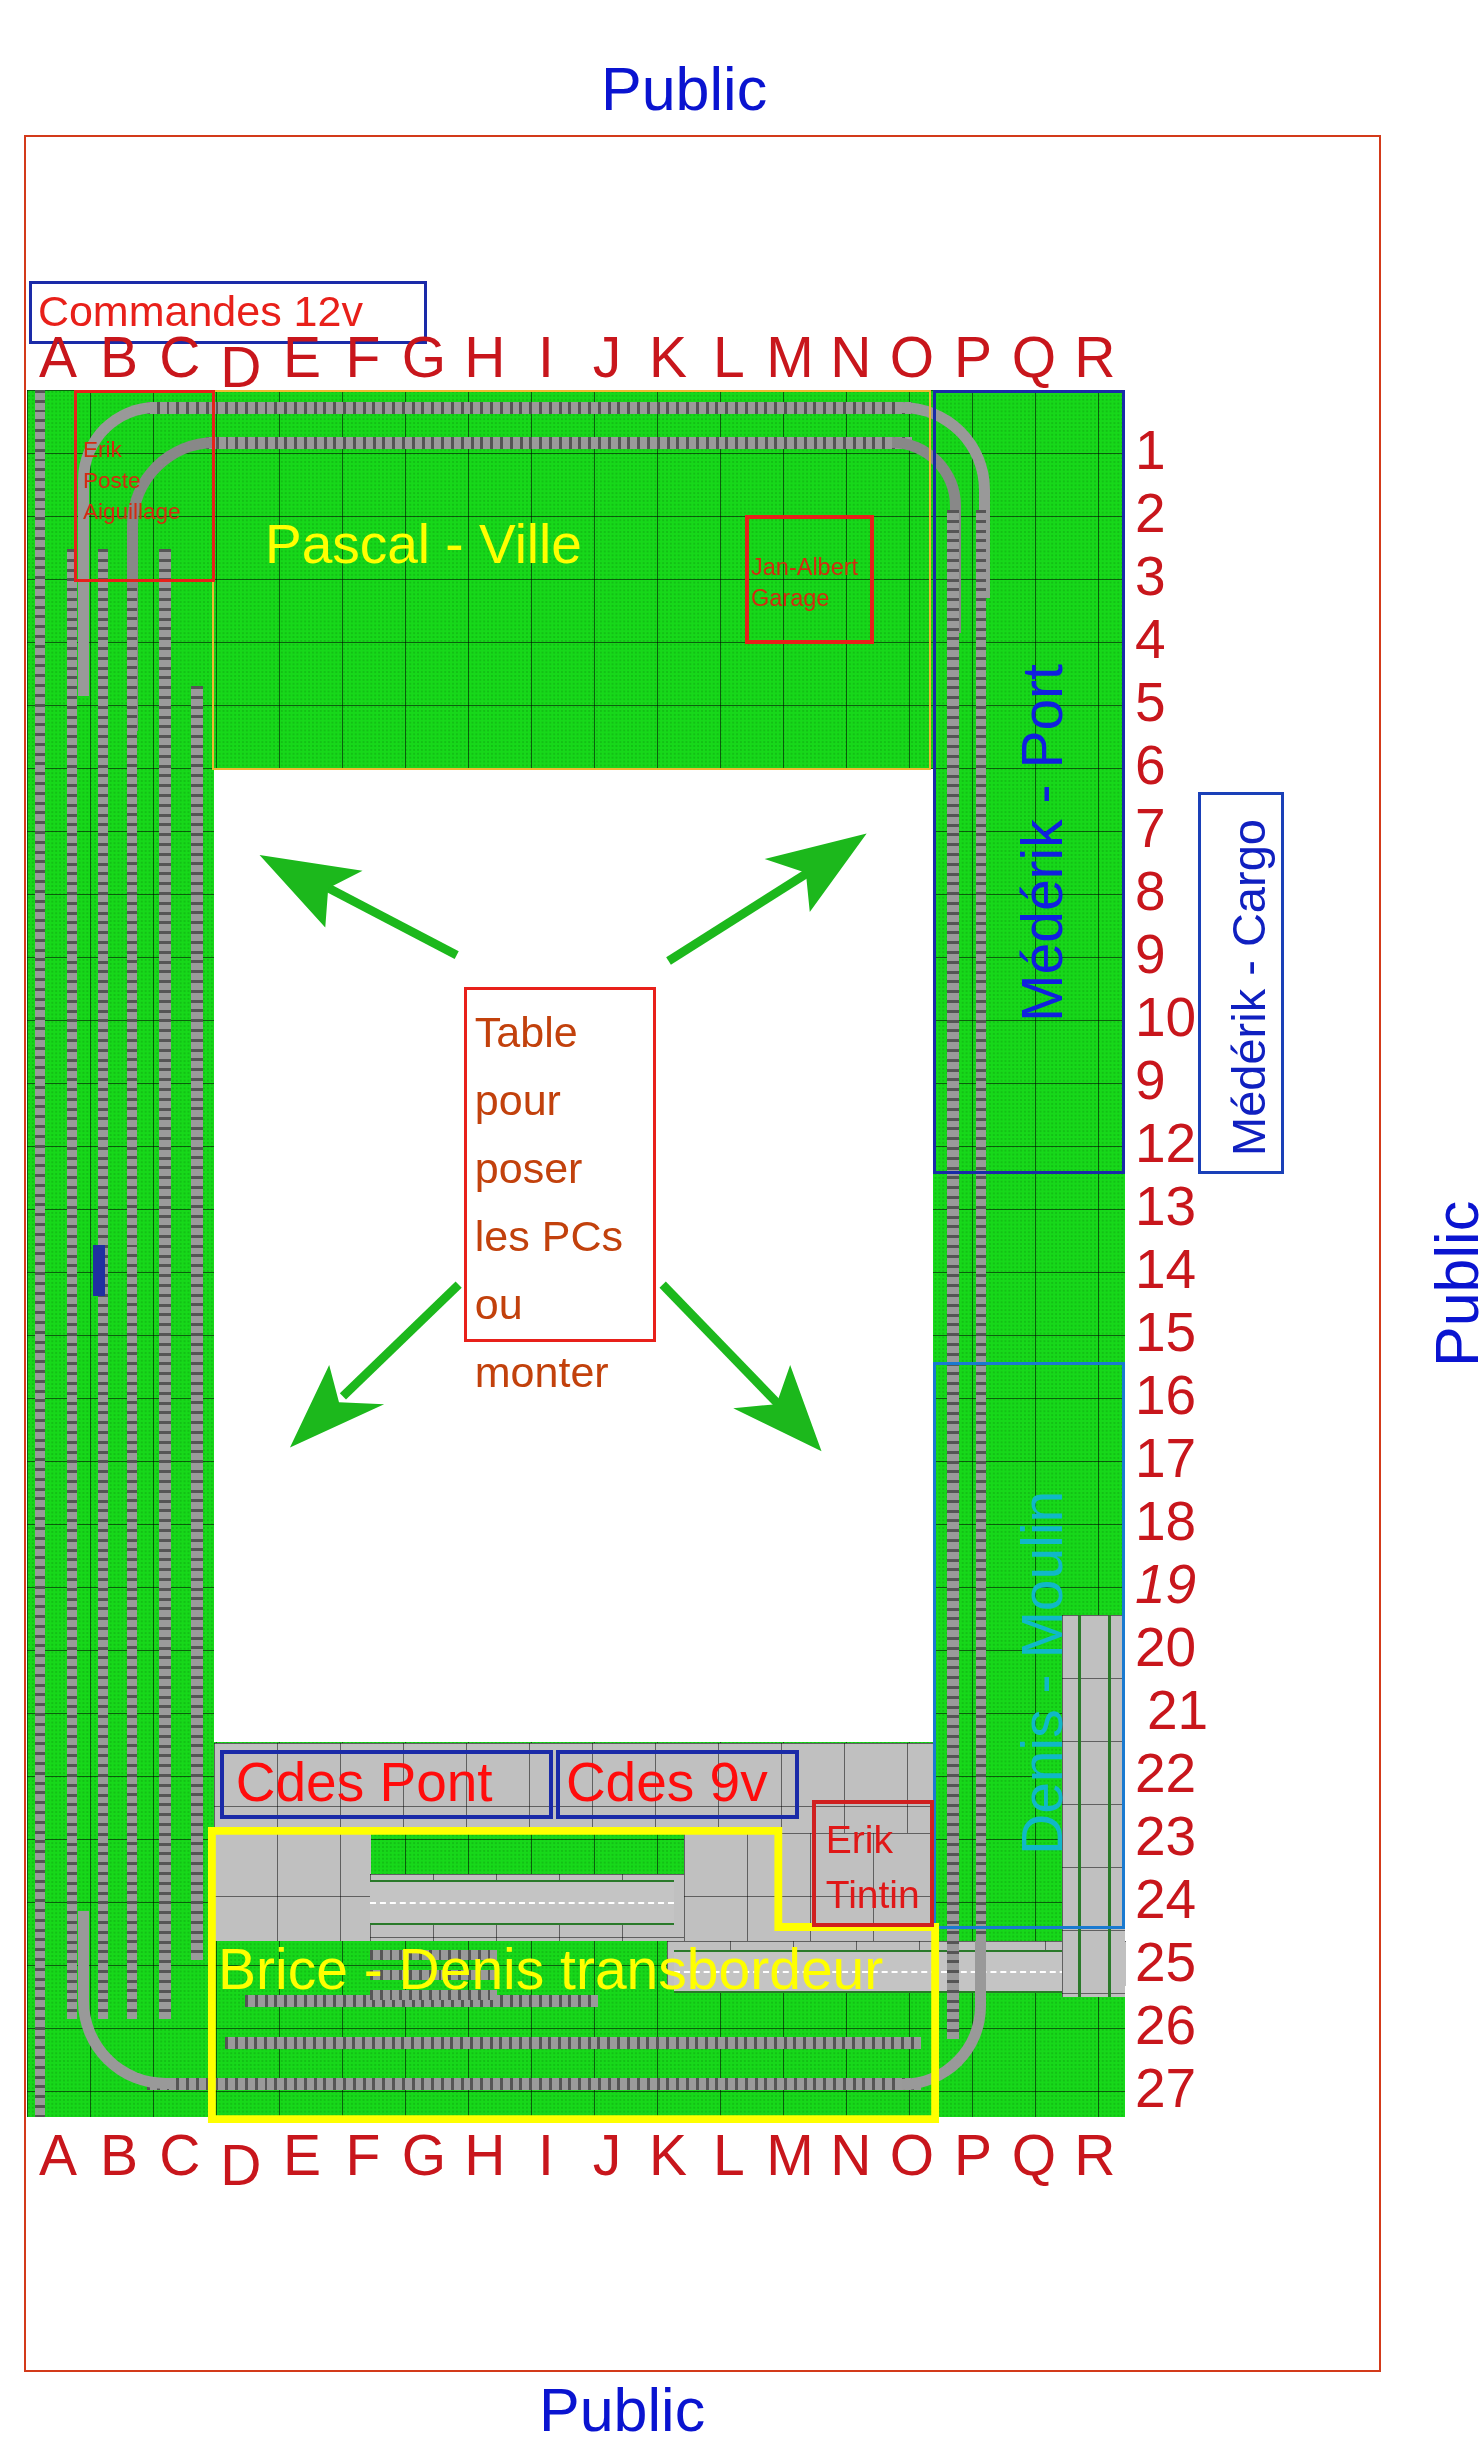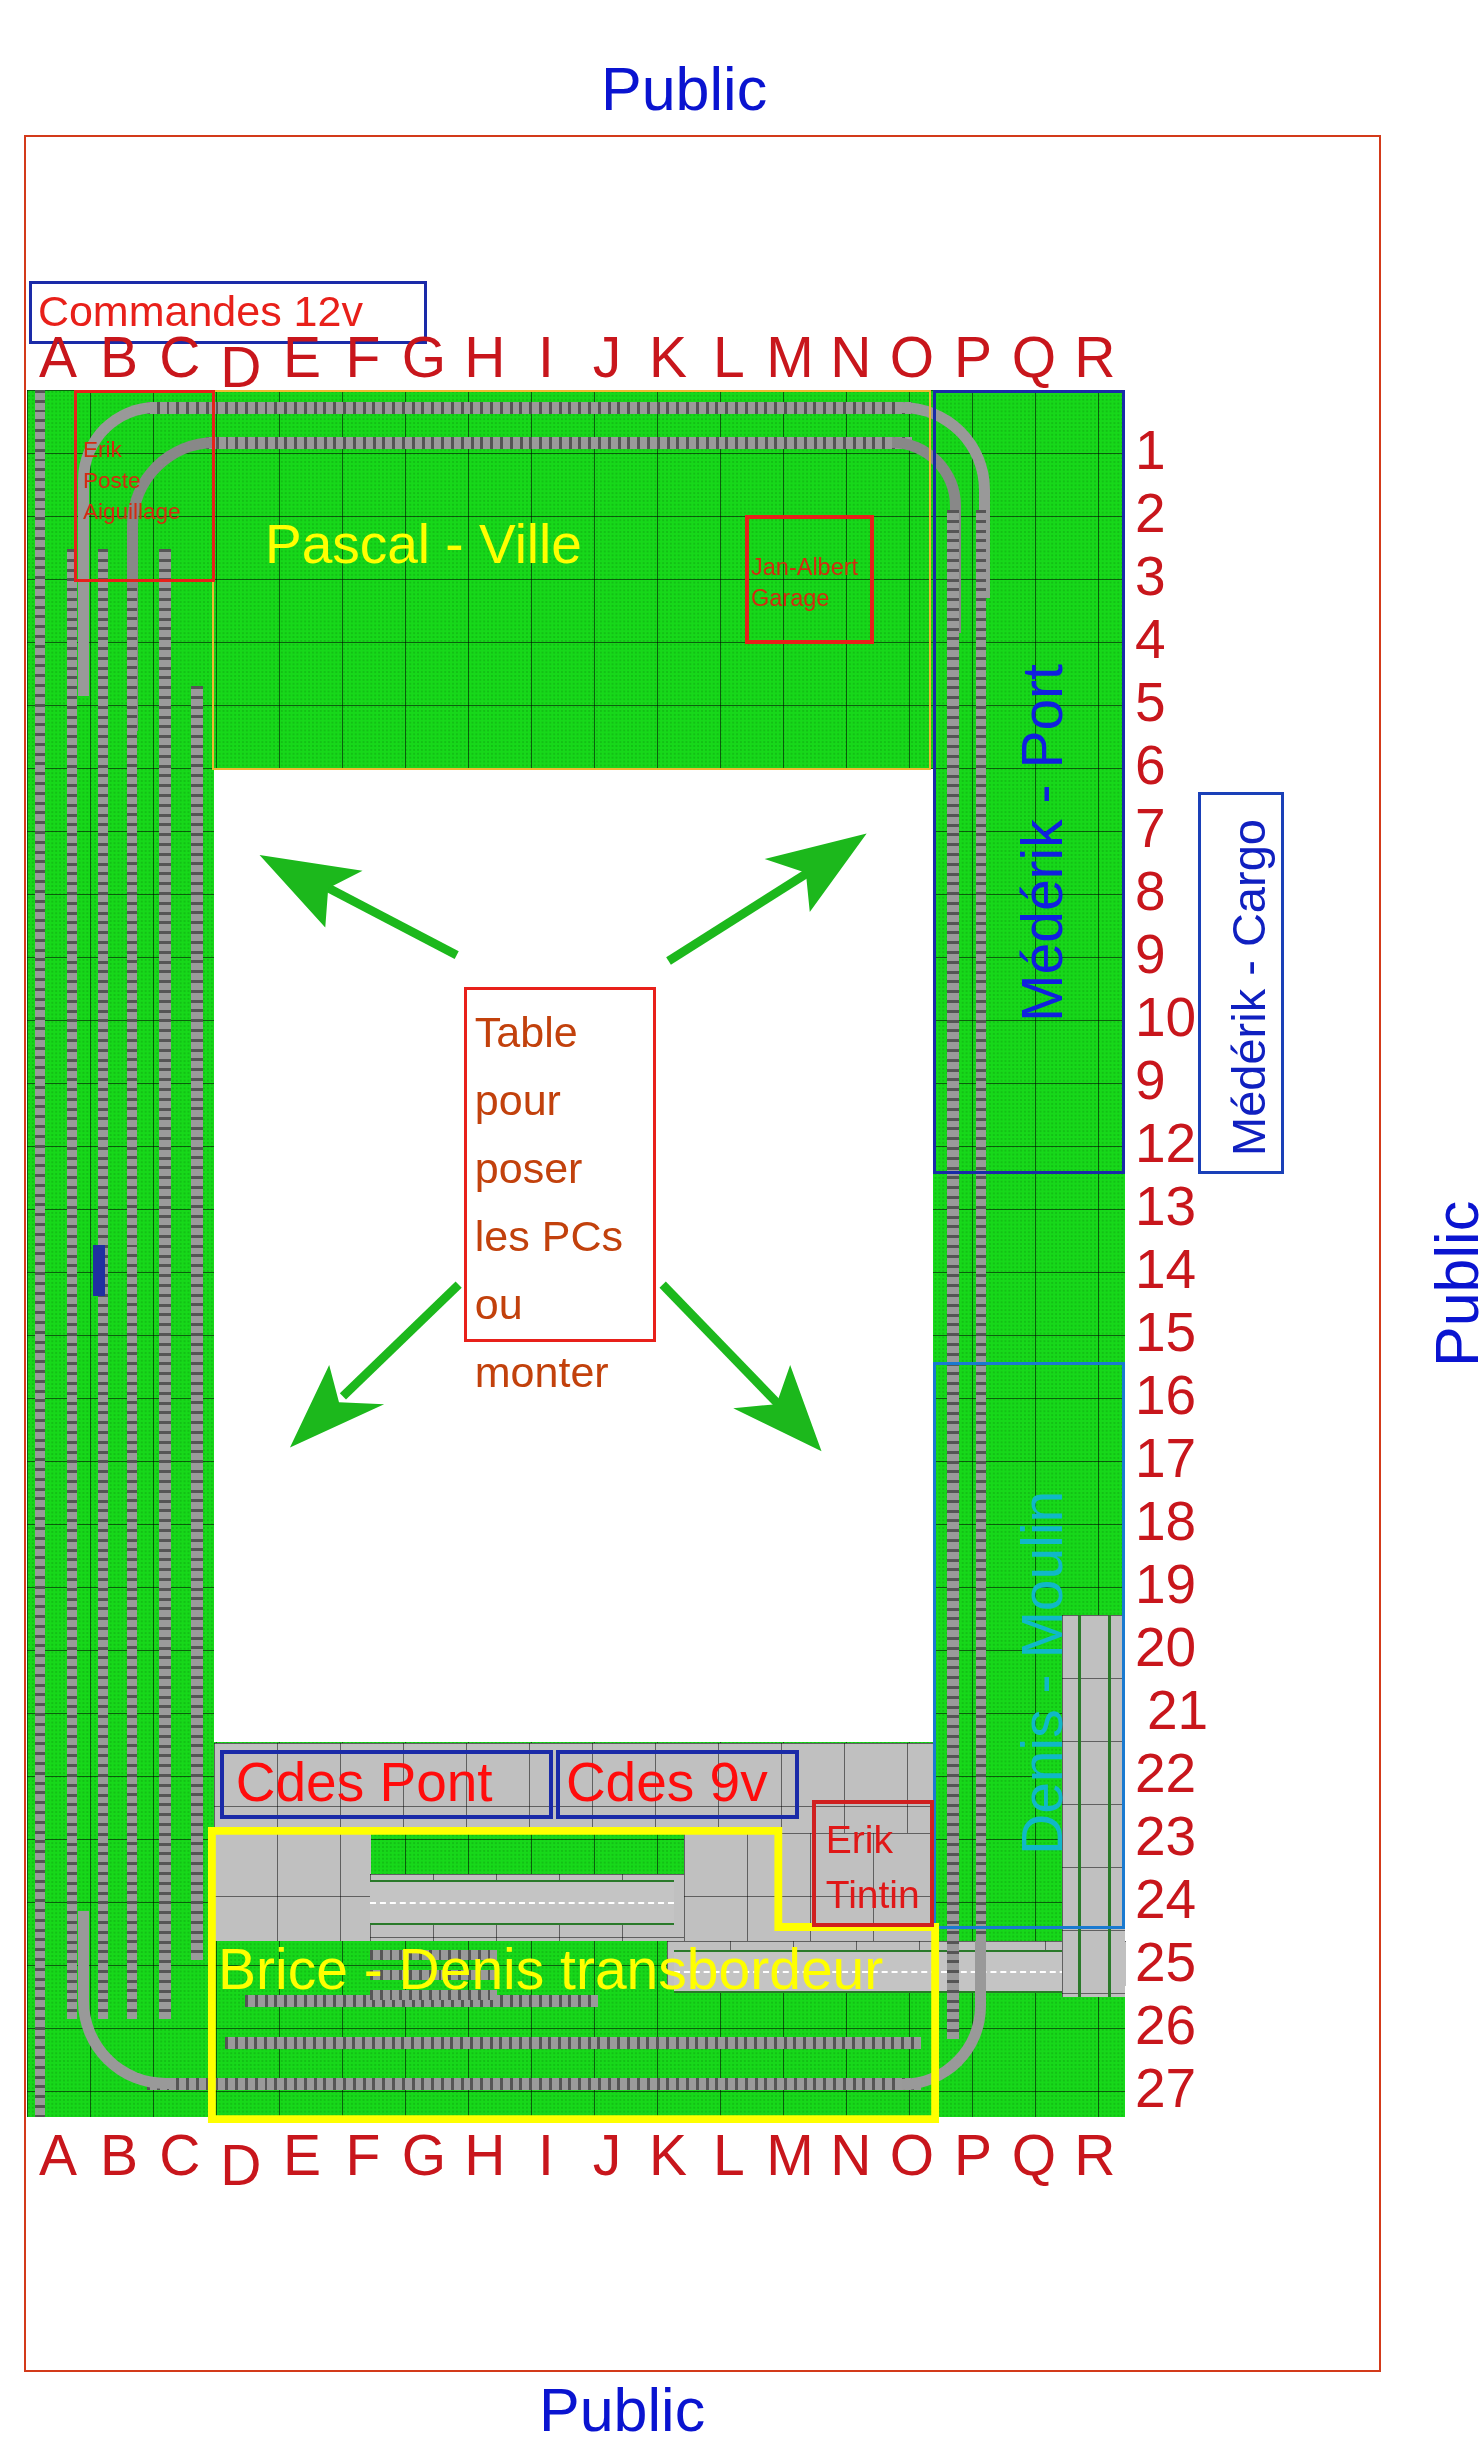--- a/index.html
+++ b/index.html
@@ -185,21 +185,21 @@
   <div class="rowlabel" style="height:63px;">9</div>
   <div class="rowlabel" style="height:63px;">10</div>
   <div class="rowlabel" style="height:63px;">9</div>
   <div class="rowlabel" style="height:63px;">12</div>
   <div class="rowlabel" style="height:63px;">13</div>
   <div class="rowlabel" style="height:63px;">14</div>
   <div class="rowlabel" style="height:63px;">15</div>
   <div class="rowlabel" style="height:63px;">16</div>
   <div class="rowlabel" style="height:63px;">17</div>
   <div class="rowlabel" style="height:63px;">18</div>
-  <div class="rowlabel" style="height:63px;">19</div>
+  <div class="rowlabel" style="height:63px;font-style:italic;">19</div>
   <div class="rowlabel" style="height:63px;">20</div>
   <div class="rowlabel" style="height:63px;margin-left:12px;">21</div>
   <div class="rowlabel" style="height:63px;">22</div>
   <div class="rowlabel" style="height:63px;">23</div>
   <div class="rowlabel" style="height:63px;">24</div>
   <div class="rowlabel" style="height:63px;">25</div>
   <div class="rowlabel" style="height:63px;">26</div>
   <div class="rowlabel" style="height:63px;">27</div>
 </div>
 

